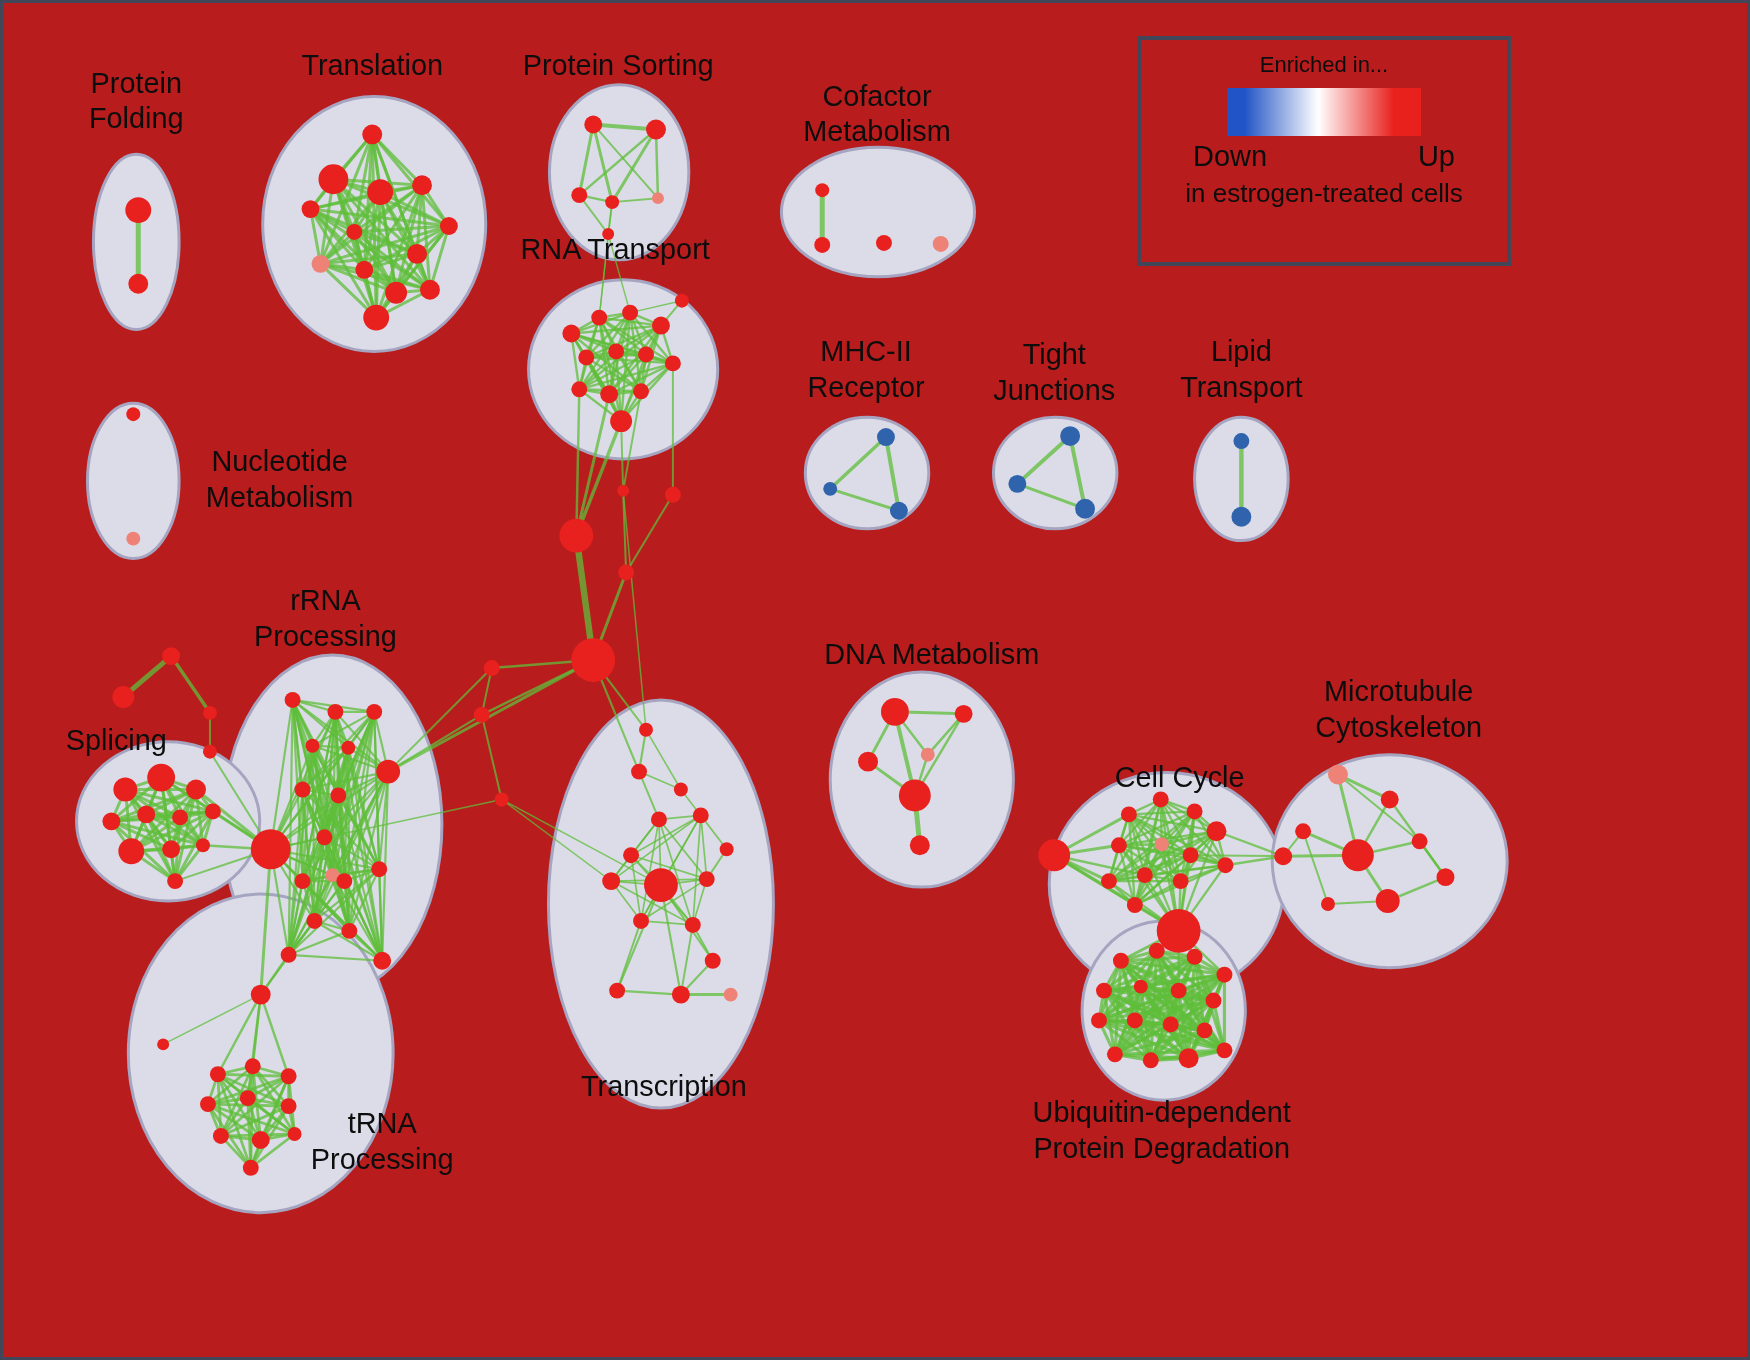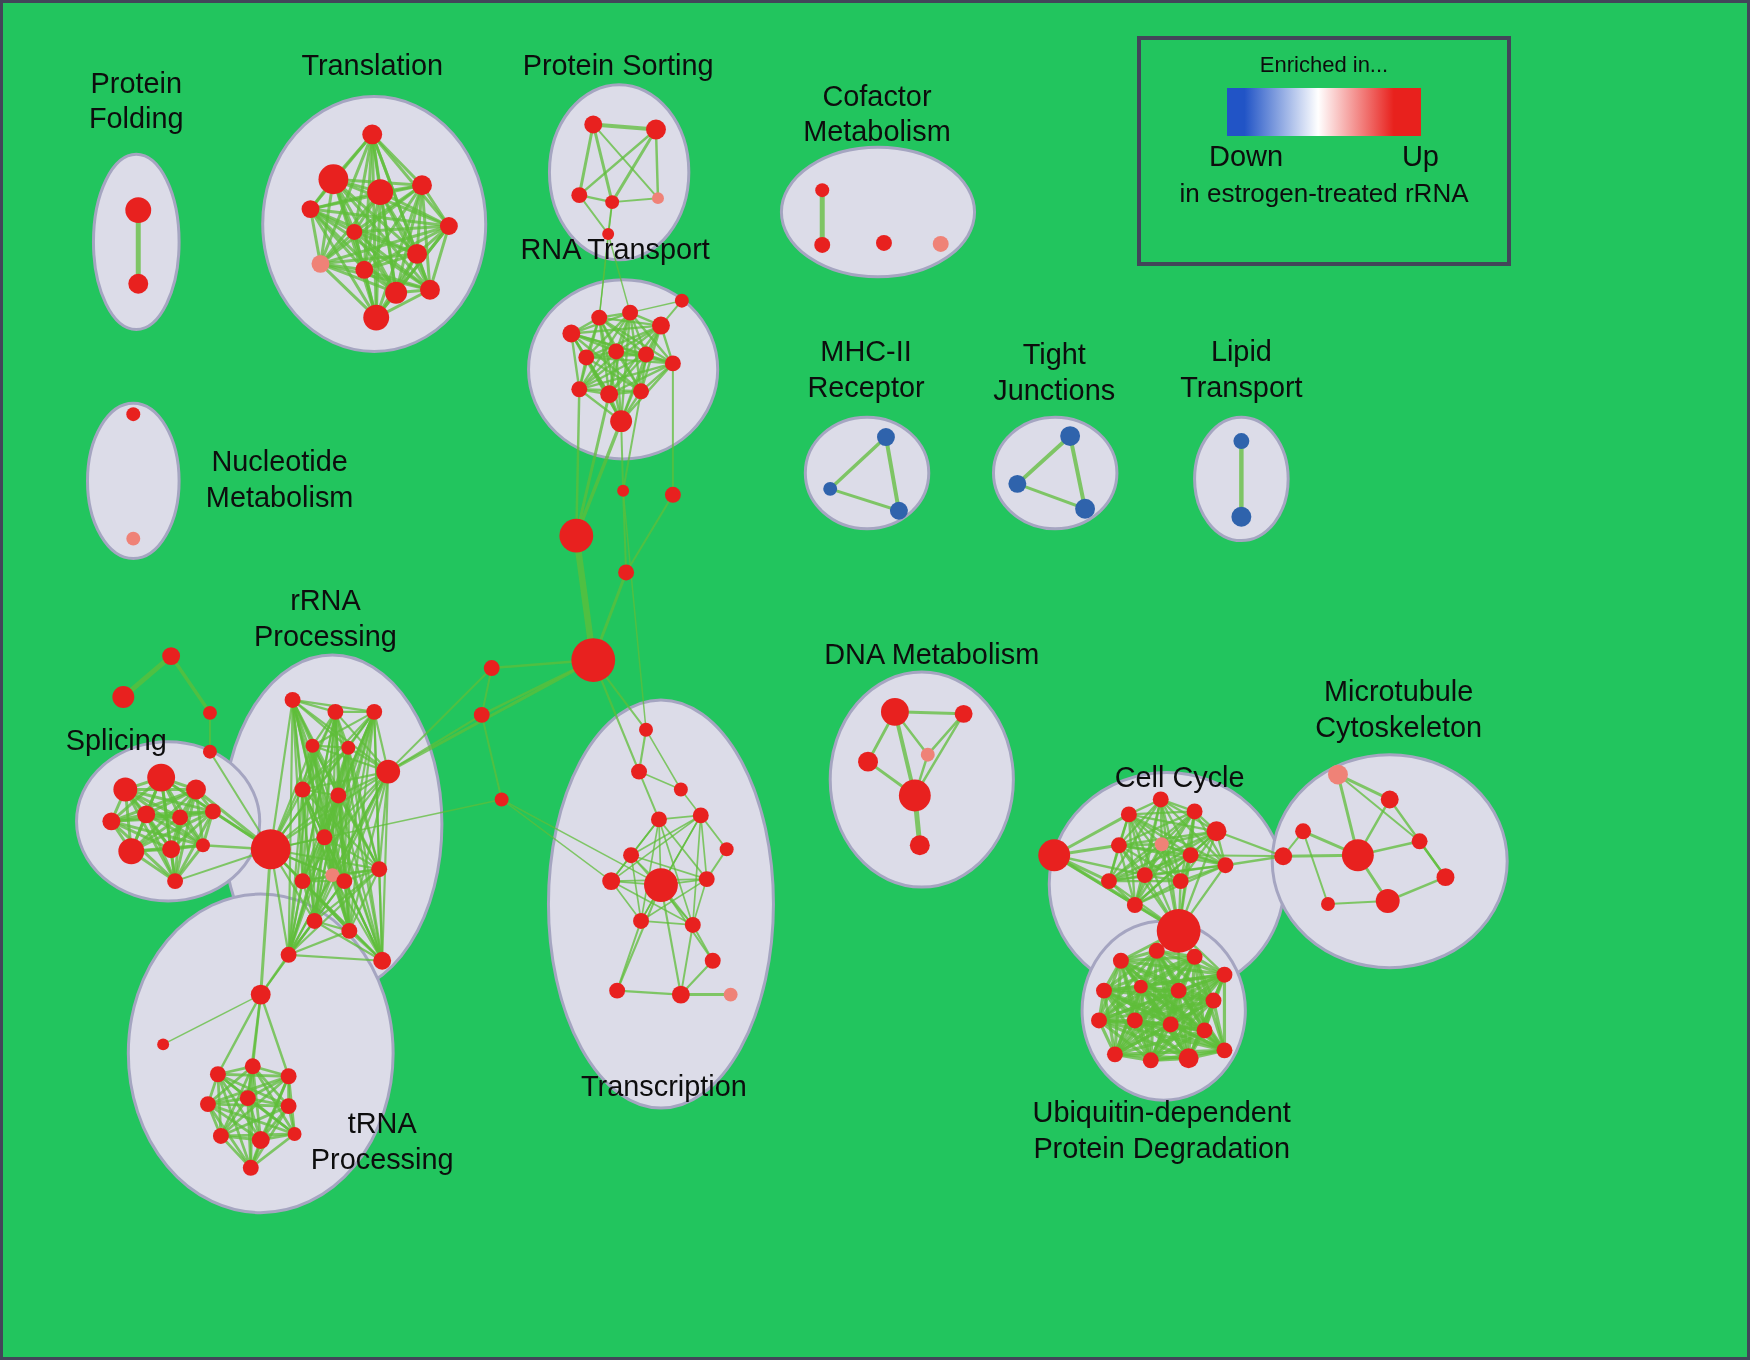--- a/index.html
+++ b/index.html
@@ -17,27 +17,27 @@
     position:absolute;
     left:1134px;top:33px;
     width:374px;height:230px;
     box-sizing:border-box;
     border:4px solid #42465c;
     text-align:center;
     color:#0d0d0d;
   }
   .legend-title{font-size:22px;margin-top:12px;}
   .legend-bar{height:48px;margin:10px 86px 4px 86px;}
-  .legend-row{display:flex;justify-content:space-between;padding:0 68px;font-size:29px;margin-bottom:4px;}
+  .legend-row{display:flex;justify-content:space-between;padding:0 52px;font-size:29px;margin-bottom:4px;}
   .legend-caption{font-size:26px;line-height:1.3;}
 </style>
 </head>
 <body>
 
-<div class="figure" style="background: #22c55e; border-color: rgb(66, 70, 89);">
+<div class="figure" style="background: #b91c1c; border-color: rgb(66, 70, 89);">
   <svg id="network" viewBox="0 0 1750 1360">
       <ellipse cx="133" cy="240" rx="43" ry="88" fill="#dcdce8" stroke="#a5a5c1" stroke-width="3"></ellipse>
       <ellipse cx="372" cy="222" rx="112" ry="128" fill="#dcdce8" stroke="#a5a5c1" stroke-width="3"></ellipse>
       <ellipse cx="618" cy="170" rx="70" ry="88" fill="#dcdce8" stroke="#a5a5c1" stroke-width="3"></ellipse>
       <ellipse cx="878" cy="210" rx="97" ry="65" fill="#dcdce8" stroke="#a5a5c1" stroke-width="3"></ellipse>
       <ellipse cx="622" cy="368" rx="95" ry="90" fill="#dcdce8" stroke="#a5a5c1" stroke-width="3"></ellipse>
       <ellipse cx="867" cy="472" rx="62" ry="56" fill="#dcdce8" stroke="#a5a5c1" stroke-width="3"></ellipse>
       <ellipse cx="1056" cy="472" rx="62" ry="56" fill="#dcdce8" stroke="#a5a5c1" stroke-width="3"></ellipse>
       <ellipse cx="1243" cy="478" rx="47" ry="62" fill="#dcdce8" stroke="#a5a5c1" stroke-width="3"></ellipse>
       <ellipse cx="130" cy="480" rx="46" ry="78" fill="#dcdce8" stroke="#a5a5c1" stroke-width="3"></ellipse>
@@ -981,15 +981,15 @@
       <text x="1163" y="1160" text-anchor="middle" font-size="29" fill="#0d0d0d" font-family="&quot;Liberation Sans&quot;, sans-serif">Protein Degradation</text>
     </svg>
 
   <div class="legend" style="border-color: rgb(66, 70, 89);">
     <div class="legend-title">Enriched in...</div>
     <div class="legend-bar" style="background: linear-gradient(90deg, rgb(33, 84, 198) 0%, rgb(33, 84, 198) 9%, rgb(255, 255, 255) 47%, rgb(232, 33, 29) 86%, rgb(232, 33, 29) 100%);"></div>
     <div class="legend-row">
       <span>Down</span>
       <span>Up</span>
     </div>
-    <div class="legend-caption">in estrogen-treated rRNA</div>
+    <div class="legend-caption">in estrogen-treated cells</div>
   </div>
 </div>
 
 </body></html>

